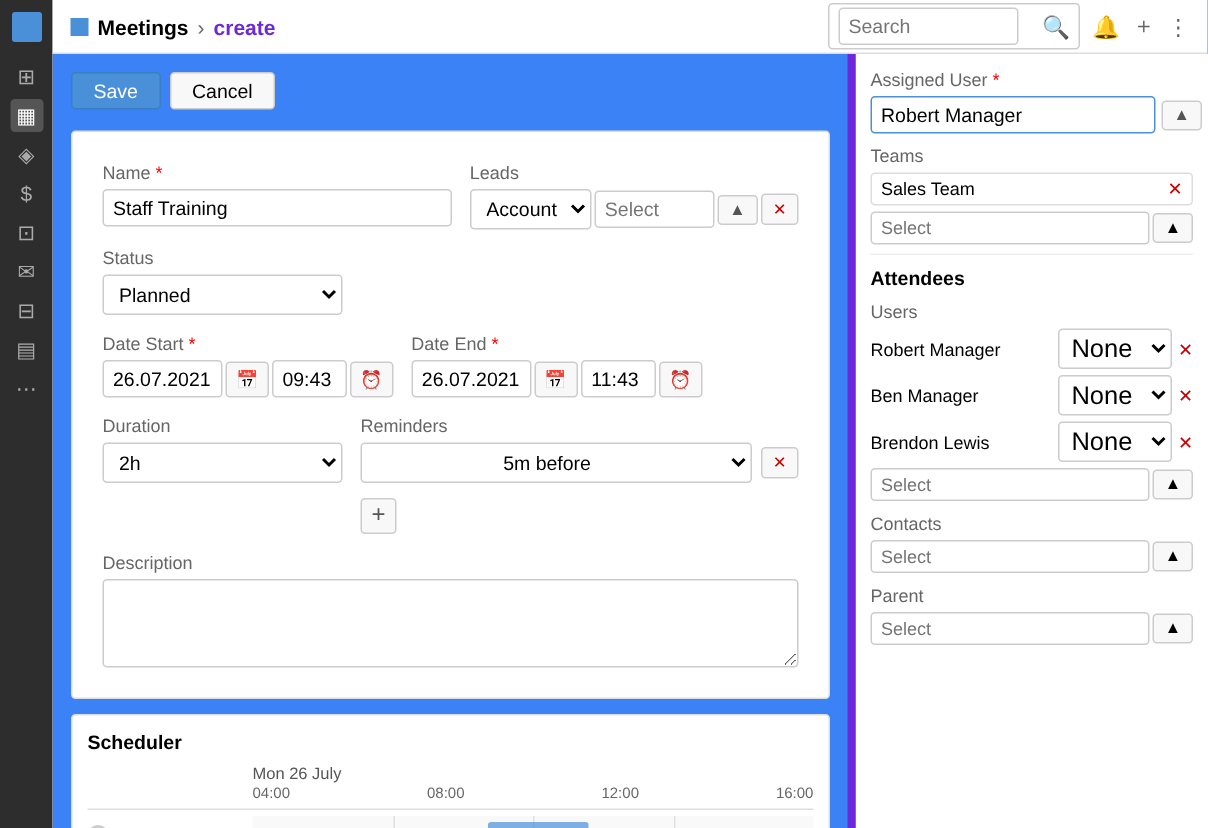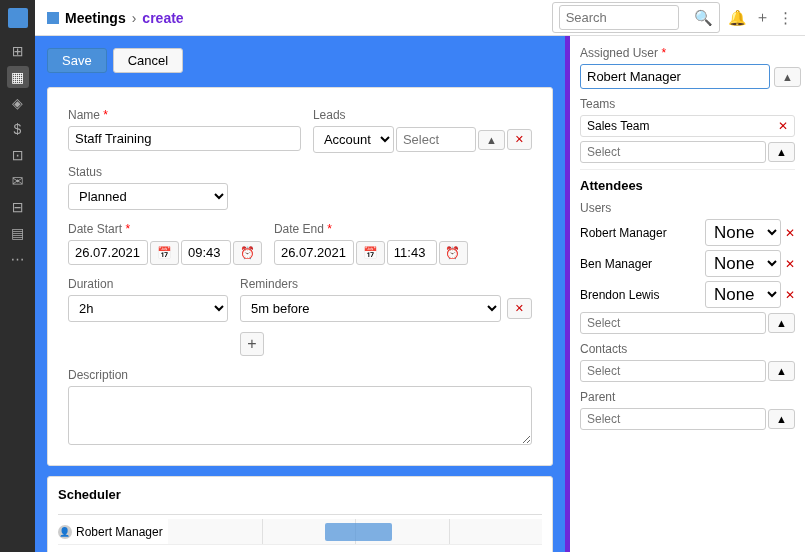--- a/index.html
+++ b/index.html
@@ -519,21 +519,21 @@
             <label>Duration</label>
             <select>
               <option>2h</option>
               <option>30m</option>
               <option>1h</option>
             </select>
           </div>
           <div class="form-group grow">
             <label>Reminders</label>
             <div class="reminder-row">
-              <select style="flex:1;">
+              <select style="flex:1;text-align:center;">
                 <option>5m before</option>
                 <option>10m before</option>
                 <option>15m before</option>
                 <option>30m before</option>
               </select>
               <button class="icon-btn danger">✕</button>
             </div>
             <div class="add-btn">+</div>
           </div>
         </div>
@@ -541,20 +541,29 @@
         <div class="form-group">
           <label>Description</label>
           <textarea rows="3" style=""></textarea>
         </div>
       </div>
 
       <div class="scheduler-section">
         <div class="scheduler-title">Scheduler</div>
         <div class="scheduler-header">
           <div class="scheduler-name-col"></div>
+          <div class="scheduler-timeline">
+            <div style="font-size:11px; color:#555; margin-bottom:2px;">Mon 26 July</div>
+            <div class="time-labels">
+              <span>04:00</span>
+              <span>08:00</span>
+              <span>12:00</span>
+              <span>16:00</span>
+            </div>
+          </div>
         </div>
         <div class="scheduler-rows">
           <div class="scheduler-row">
             <div class="scheduler-row-name">
               <div class="user-avatar">👤</div>
               <span>Robert Manager</span>
             </div>
             <div class="scheduler-row-bar">
               <div class="time-line" style="left:25%;"></div>
               <div class="time-line" style="left:50%;"></div>

